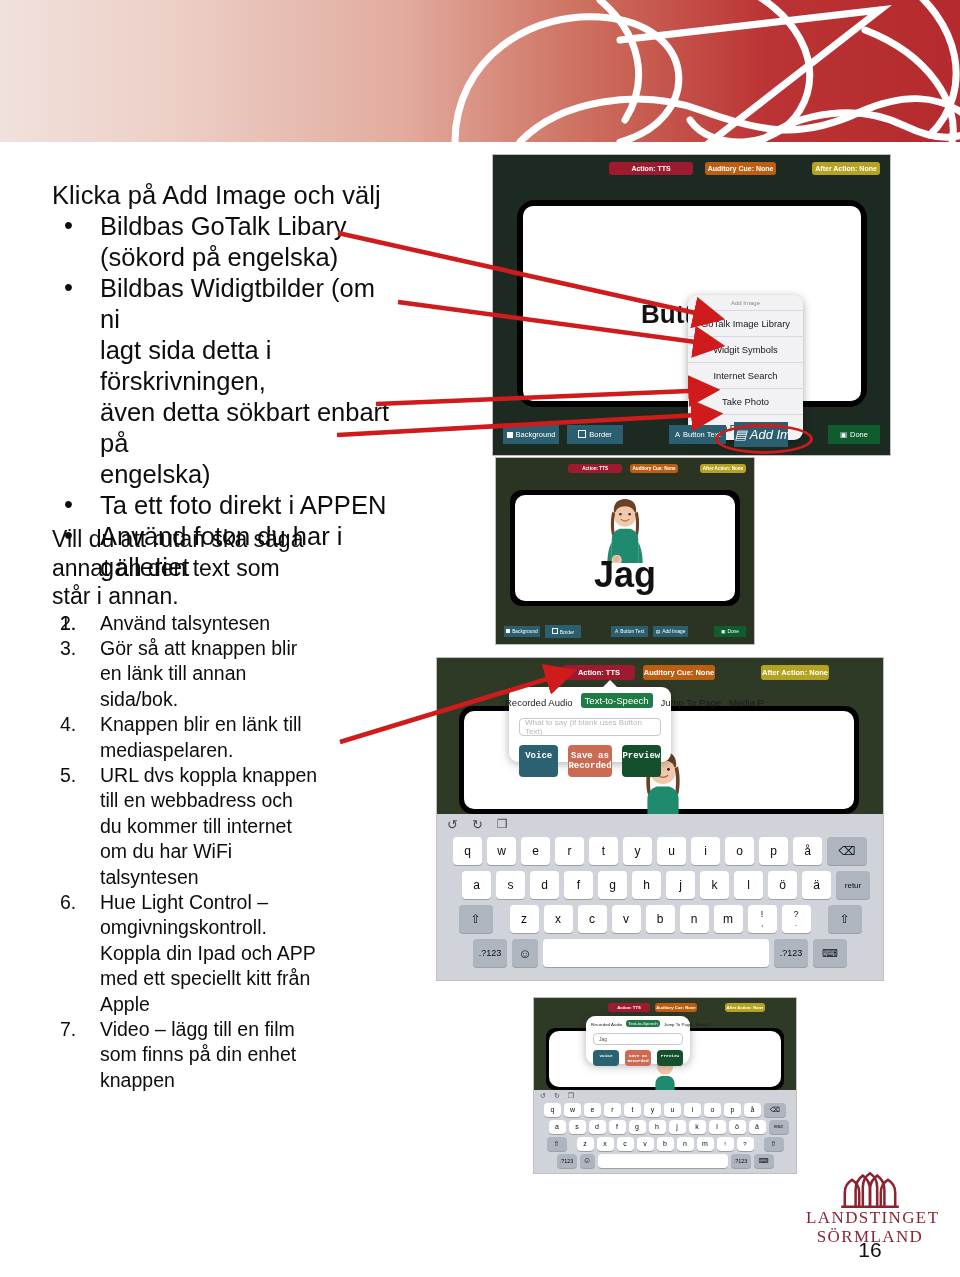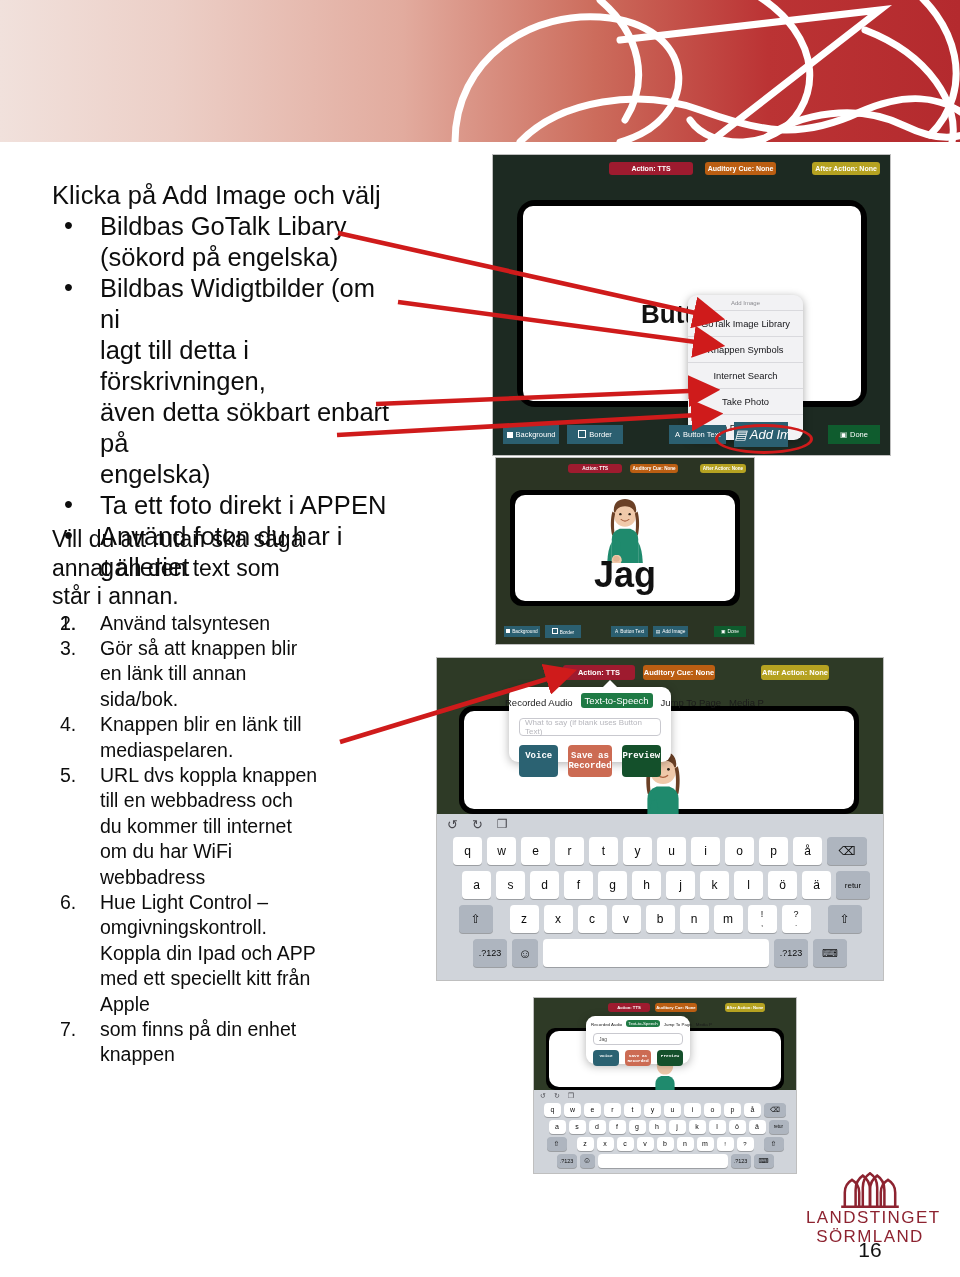--- a/index.html
+++ b/index.html
@@ -103,21 +103,21 @@
   .kbtools{display:flex;align-items:center;gap:14px;padding-left:10px;}
   .kbtool{color:#4a4a50;}
 
   
   .person{position:absolute;}
 
   
   .logo{position:absolute;left:806px;top:1172px;width:128px;text-align:center;}
   .logo .mark{display:block;margin:0 auto;}
   .logo .l1,.logo .l2{
-    color:#8d2330;font-family:Liberation Sans, sans-serif;letter-spacing:1.4px;
+    color:#8d2330;font-family:Liberation Serif, serif;letter-spacing:1.4px;
   }
   .logo .l1{font-size:17px;line-height:19px;}
   .logo .l2{font-size:17px;line-height:19px;}
   .pagenum{
     position:absolute;left:830px;top:1238px;width:80px;text-align:center;
     font-size:21px;color:#111;
   }
   .arrows{position:absolute;left:0;top:0;width:960px;height:1277px;pointer-events:none;}
 </style>
 </head>
@@ -137,21 +137,21 @@
         <path d="M865,30 C930,55 960,105 952,142"></path>
         <path d="M600,0 C640,34 650,80 625,120"></path>
       </g>
     </svg>
   </div>
 
   <div class="textcol">
     <div class="lead">Klicka på Add Image och välj</div>
     <ul class="bullets">
       <li><span class="bul">•</span><span>Bildbas GoTalk Libary</span><br><span>(sökord på engelska)</span></li>
-      <li><span class="bul">•</span><span>Bildbas Widigtbilder (om ni</span><br><span>lagt till detta i förskrivningen,</span><br><span>även detta sökbart enbart på</span><br><span>engelska)</span></li>
+      <li><span class="bul">•</span><span>Bildbas Widigtbilder (om ni</span><br><span>lagt sida detta i förskrivningen,</span><br><span>även detta sökbart enbart på</span><br><span>engelska)</span></li>
       <li><span class="bul">•</span><span>Ta ett foto direkt i APPEN</span></li>
       <li><span class="bul">•</span><span>Använd foton du har i</span><br><span>galleriet</span></li>
     </ul>
   </div>
 
   <div class="block2">
     <div class="h2">
       <div>Vill du att rutan ska säga</div>
       <div>annat än den text som</div>
       <div>står i annan.</div>
@@ -174,32 +174,33 @@
           <span class="num">4.</span>
           <span class="sub">Knappen blir en länk till</span>
           <span class="sub">mediaspelaren.</span>
         </li>
       <li>
           <span class="num">5.</span>
           <span class="sub">URL dvs koppla knappen</span>
           <span class="sub">till en webbadress och</span>
           <span class="sub">du kommer till internet</span>
           <span class="sub">om du har WiFi</span>
-          <span class="sub">webbadress</span>
+          <span class="sub">talsyntesen</span>
         </li>
       <li>
           <span class="num">6.</span>
           <span class="sub">Hue Light Control –</span>
           <span class="sub">omgivningskontroll.</span>
           <span class="sub">Koppla din Ipad och APP</span>
           <span class="sub">med ett speciellt kitt från</span>
           <span class="sub">Apple</span>
         </li>
       <li>
           <span class="num">7.</span>
+          <span class="sub">Video – lägg till en film</span>
           <span class="sub">som finns på din enhet</span>
           <span class="sub">knappen</span>
         </li>
     </ol>
   </div>
 
   <div class="shot" style="left:493px;top:155px;width:397px;height:300px;">
     <div class="topbar" style="height:22px;padding:5px 10px 0;box-sizing:border-box;">
       <div class="chip tts" style="font-size:7px;padding:3px 0;width:104px;margin-left:106px;">Action: TTS</div>
       <div class="chip cue" style="font-size:7px;padding:3px 0;width:88px;margin-left:12px;">Auditory Cue: None</div>
@@ -207,21 +208,21 @@
     </div>
     <div style="position:absolute;left:24px;top:45px;width:350px;height:207px;background:#000;border-radius:18px;">
       <div class="canvas" style="left:6px;top:6px;width:338px;height:195px;">
         <div style="position:absolute;left:118px;top:93px;font-size:26px;font-weight:bold;color:#111;">Butt</div>
       </div>
     </div>
 
     <div class="dropdown" style="left:195px;top:140px;width:115px;">
       <div class="dd-title">Add Image</div>
       <div class="dd-item">GoTalk Image Library</div>
-      <div class="dd-item">Knappen Symbols</div>
+      <div class="dd-item">Widgit Symbols</div>
       <div class="dd-item">Internet Search</div>
       <div class="dd-item">Take Photo</div>
       <div class="dd-item">From Photo Library</div>
     </div>
     <div class="dd-caret" style="left:245px;top:260px;"></div>
 
     <div class="btnbar" style="left:0;bottom:8px;width:397px;padding:0 10px;box-sizing:border-box;">
       <div class="tbtn" style="width:86px;font-size:7.5px;padding:5px 0;">
         <span style="display:inline-block;width:6px;height:6px;background:#fff;vertical-align:-1px;margin-right:3px;"></span><span>Background</span>
       </div>

